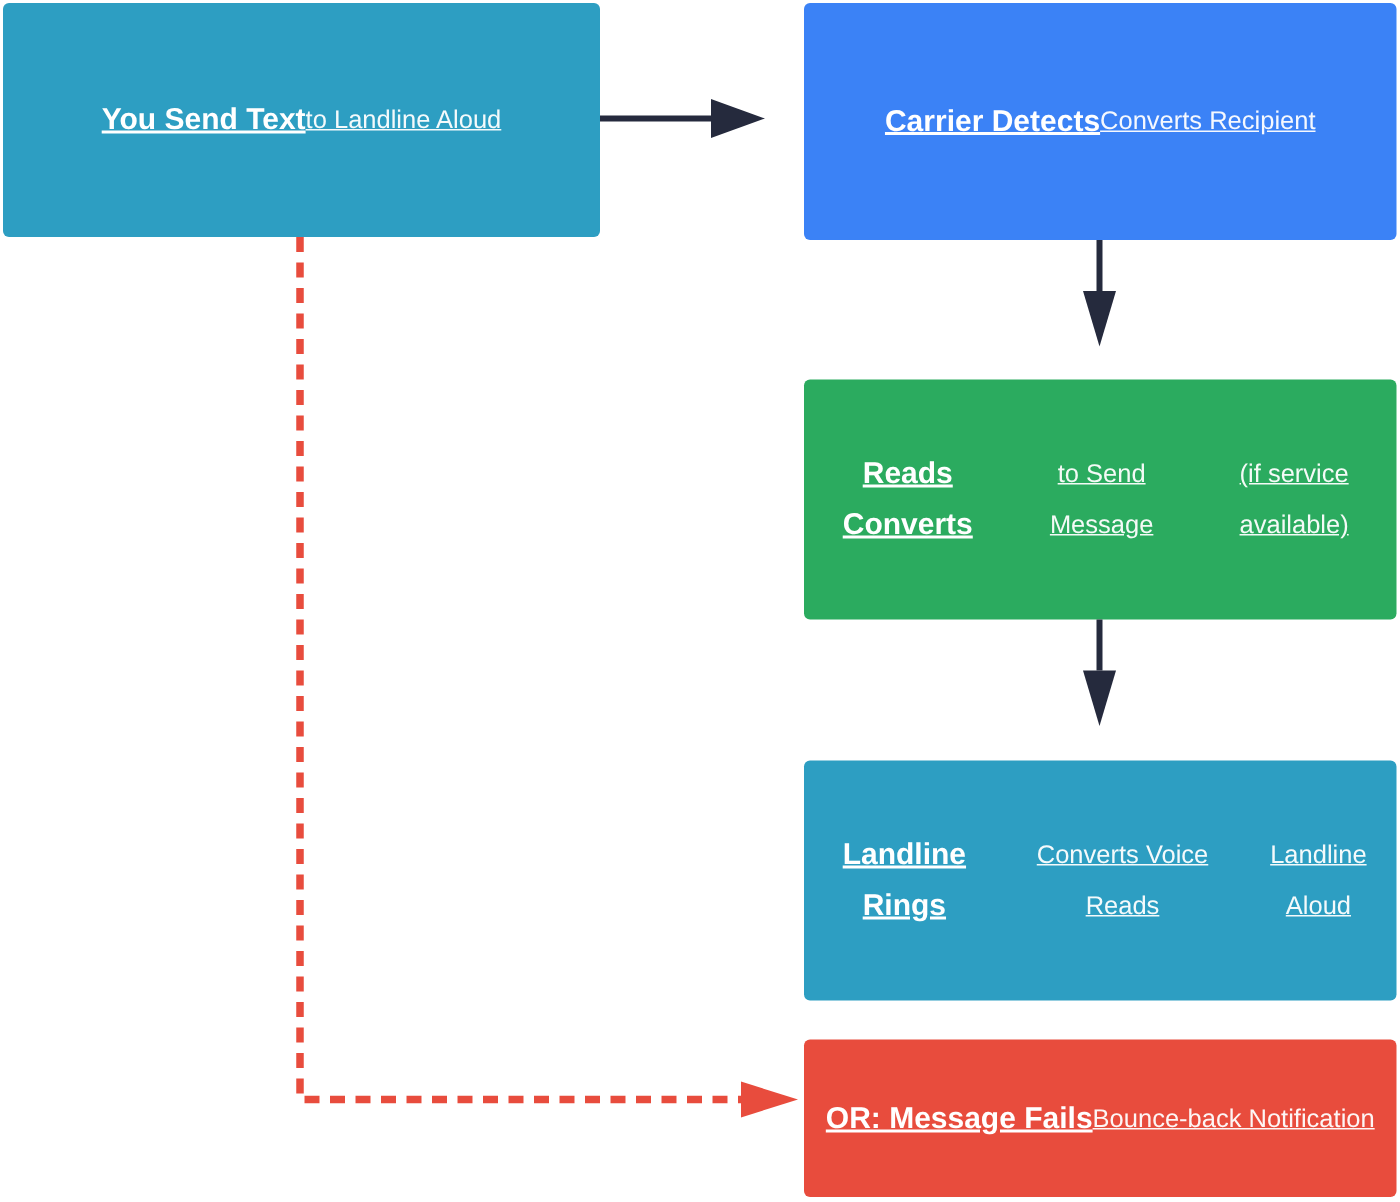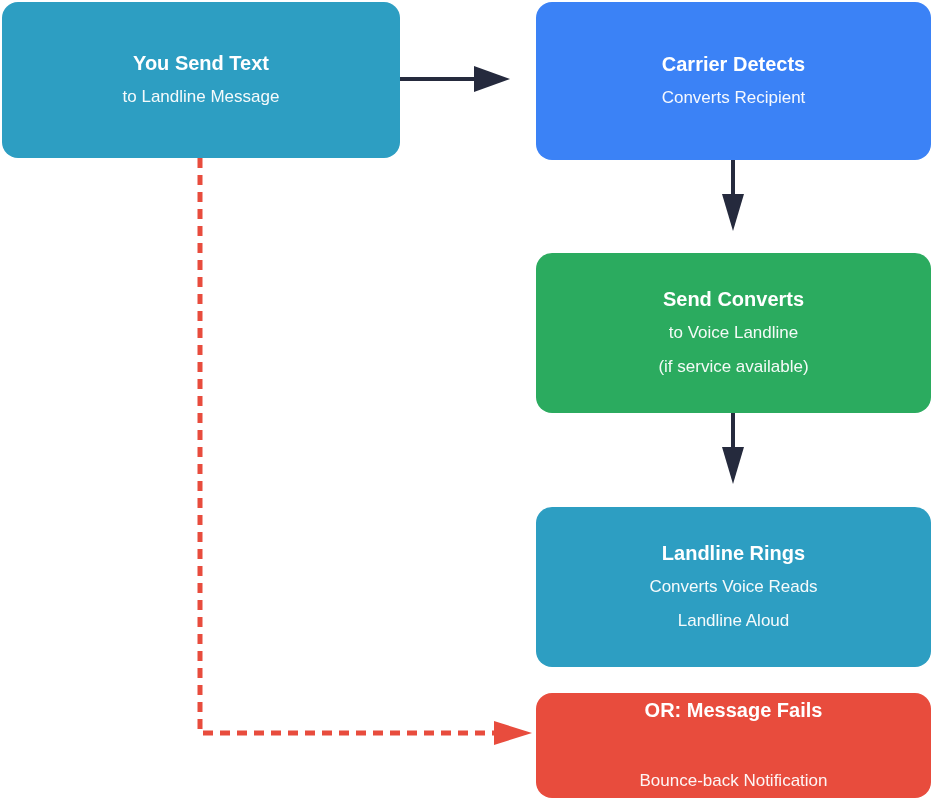--- a/index.html
+++ b/index.html
@@ -9,27 +9,28 @@
   }
   .canvas {
     position: relative;
     width: 933px;
     height: 801px;
     background: #ffffff;
     overflow: hidden;
   }
   .node {
     position: absolute;
-    border-radius: 16px;
+    border-radius: 4px;
     display: flex;
-    flex-direction: column;
+    flex-direction: row;
     align-items: center;
     justify-content: center;
     text-align: center;
     color: #ffffff;
+    text-decoration: underline;
   }
   .node-title {
     font-size: 20px;
     font-weight: bold;
     line-height: 34px;
   }
   .node-sub {
     font-size: 17px;
     font-weight: 400;
     line-height: 34px;
@@ -44,41 +45,41 @@
     pointer-events: none;
   }
 </style>
 </head>
 <body>
 
 <div class="canvas">
 
   <div class="node" style="left: 2px; top: 2px; width: 398px; height: 156px; background-color: rgb(45, 158, 194);">
     <div class="node-title">You Send Text</div>
-    <div class="node-sub">to Landline Message</div>
+    <div class="node-sub">to Landline Aloud</div>
   </div>
 
   <div class="node" style="left: 536px; top: 2px; width: 395px; height: 158px; background-color: #3b82f6;">
     <div class="node-title">Carrier Detects</div>
     <div class="node-sub">Converts Recipient</div>
   </div>
 
   <div class="node" style="left: 536px; top: 253px; width: 395px; height: 160px; background-color: rgb(43, 171, 95);">
-    <div class="node-title">Send Converts</div>
-    <div class="node-sub">to Voice Landline</div>
+    <div class="node-title">Reads Converts</div>
+    <div class="node-sub">to Send Message</div>
     <div class="node-sub">(if service available)</div>
   </div>
 
-  <div class="node" style="left: 536px; top: 507px; width: 395px; height: 160px; background-color: rgb(45, 158, 194); text-align: right;">
+  <div class="node" style="left: 536px; top: 507px; width: 395px; height: 160px; background-color: rgb(45, 158, 194);">
     <div class="node-title">Landline Rings</div>
     <div class="node-sub">Converts Voice Reads</div>
     <div class="node-sub">Landline Aloud</div>
   </div>
 
-  <div class="node" style="left: 536px; top: 693px; width: 395px; height: 105px; background-color: rgb(232, 76, 61); justify-content: space-between;">
+  <div class="node" style="left: 536px; top: 693px; width: 395px; height: 105px; background-color: rgb(232, 76, 61);">
     <div class="node-title">OR: Message Fails</div>
     <div class="node-sub">Bounce-back Notification</div>
   </div>
 
   <svg class="edges-layer" viewBox="0 0 933 801">
 
     <g>
       <line x1="400" y1="79" x2="474" y2="79" stroke-width="4" style="stroke: rgb(37, 42, 61);"></line>
       <polygon points="474,66 510,79 474,92" style="fill: rgb(37, 42, 61);"></polygon>
     </g>

